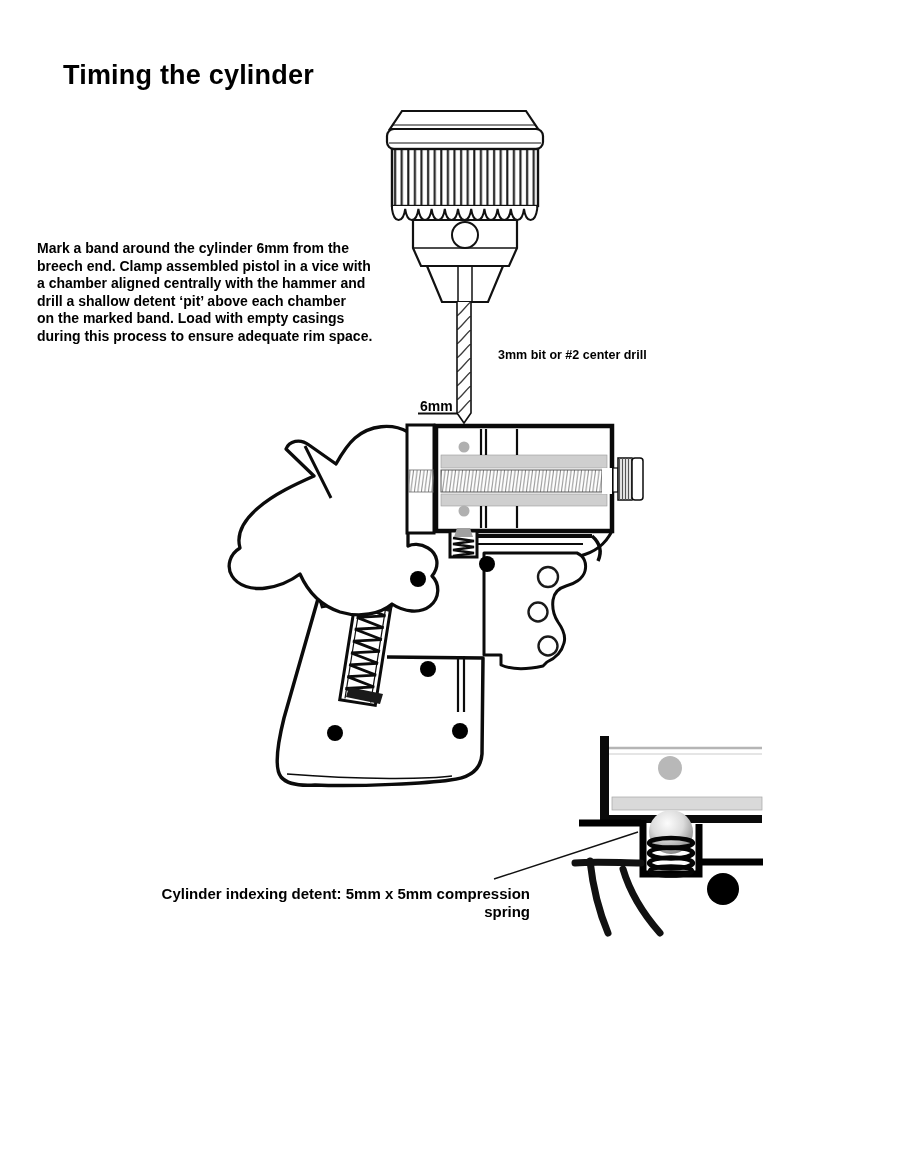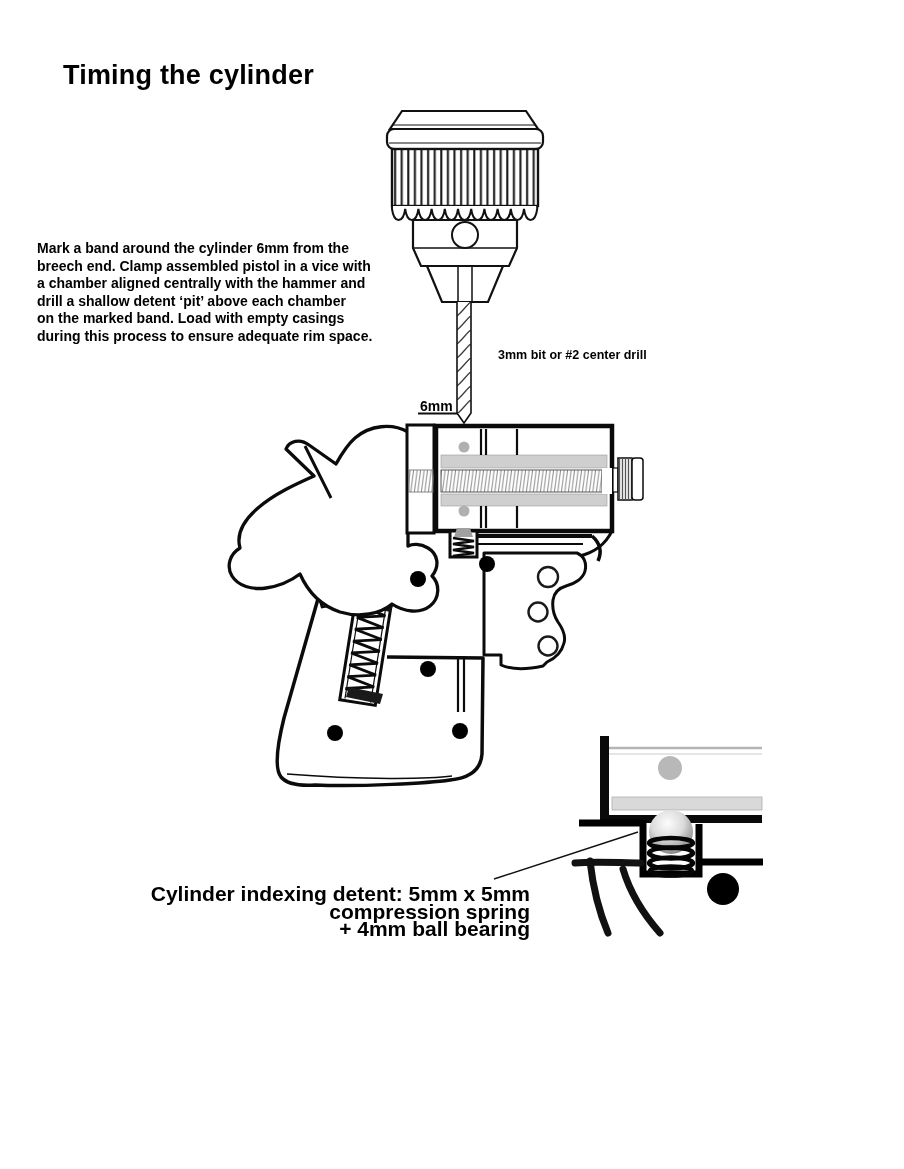--- a/index.html
+++ b/index.html
@@ -22,21 +22,21 @@
   .drill-label{
     left:498px;top:348px;
     font-size:12.5px;font-weight:700;text-align:right;
   }
   .band-label{
     left:420px;top:398px;
     font-size:14px;font-weight:700;
   }
   .detent-caption{
     left:118px;top:885px;width:412px;
-    font-size:21px;font-weight:700;line-height:17.5px;
+    font-size:15px;font-weight:700;line-height:17.5px;
     text-align:right;
   }
   svg{display:block;}
 </style>
 </head>
 <body>
 
 <div class="abs page-title">Timing the cylinder</div>
 
 <div class="abs instructions">Mark a band around the cylinder 6mm from the
@@ -45,21 +45,20 @@
 drill a shallow detent ‘pit’ above each chamber
 on the marked band. Load with empty casings
 during this process to ensure adequate rim space.</div>
 
 <div class="abs drill-label">3mm bit or #2 center drill</div>
 
 <div class="abs band-label">6mm</div>
 
 <div class="abs detent-caption">
   <div>Cylinder indexing detent: 5mm x 5mm compression spring</div>
-  <div>+ 4mm ball bearing</div>
 </div>
 
 <svg class="abs" style="left:380px;top:105px;" width="170" height="320" viewBox="0 0 170 320">
   <defs>
     <pattern id="ribs" width="6.6" height="10" patternUnits="userSpaceOnUse" patternTransform="translate(12,44)">
       <line x1="3.1" y1="0" x2="3.1" y2="10" stroke="#1c1c1c" stroke-width="2.1"></line>
     </pattern>
     <pattern id="flute" width="14" height="14" patternUnits="userSpaceOnUse" patternTransform="translate(77,197)">
       <path d="M0,14 C5,10 9,4 13.5,0" stroke="#3c3c3c" stroke-width="1.3" fill="none"></path>
     </pattern>

